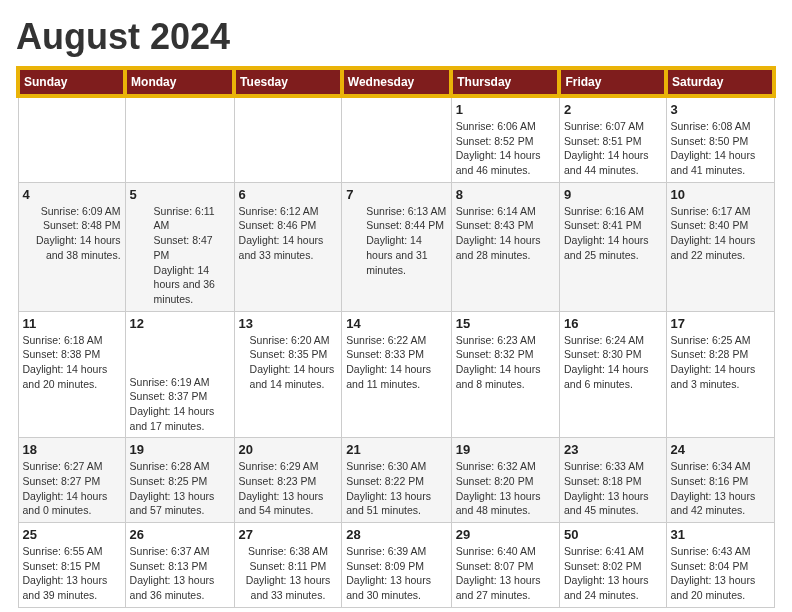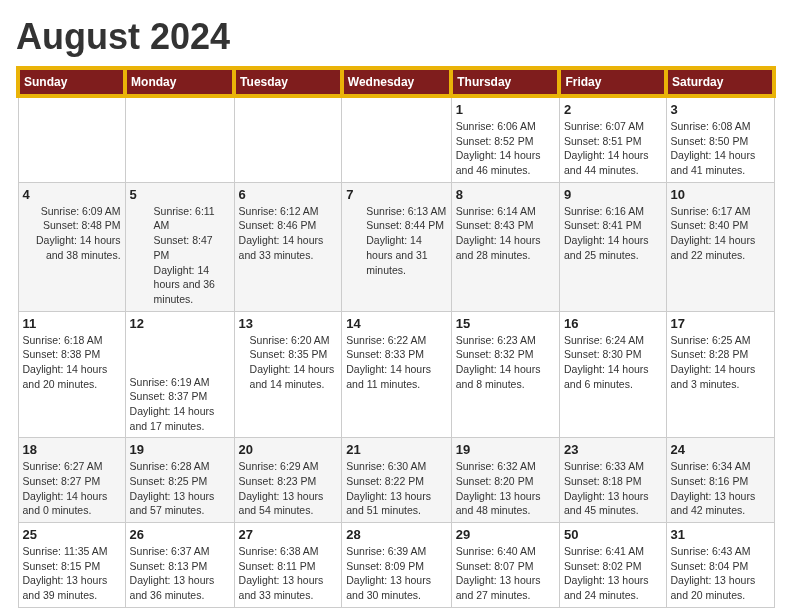--- a/index.html
+++ b/index.html
@@ -255,33 +255,33 @@
         <td>
           <div class="day-number">24</div>
           <div class="day-info" style="white-space: pre-line;">Sunrise: 6:34 AM
 Sunset: 8:16 PM
 Daylight: 13 hours and 42 minutes.</div>
         </td>
       </tr>
       <tr>
         <td>
           <div class="day-number">25</div>
-          <div class="day-info" style="white-space: pre-line;">Sunrise: 11:35 AM
+          <div class="day-info" style="white-space: pre-line;">Sunrise: 6:55 AM
 Sunset: 8:15 PM
 Daylight: 13 hours and 39 minutes.</div>
         </td>
         <td>
           <div class="day-number">26</div>
           <div class="day-info" style="white-space: pre-line;">Sunrise: 6:37 AM
 Sunset: 8:13 PM
 Daylight: 13 hours and 36 minutes.</div>
         </td>
         <td>
           <div class="day-number">27</div>
-          <div class="day-info" style="white-space: pre-line;">Sunrise: 6:38 AM
+          <div class="day-info" style="white-space: pre-line; text-align: center;">Sunrise: 6:38 AM
 Sunset: 8:11 PM
 Daylight: 13 hours and 33 minutes.</div>
         </td>
         <td>
           <div class="day-number">28</div>
           <div class="day-info" style="white-space: pre-line;">Sunrise: 6:39 AM
 Sunset: 8:09 PM
 Daylight: 13 hours and 30 minutes.</div>
         </td>
         <td>

